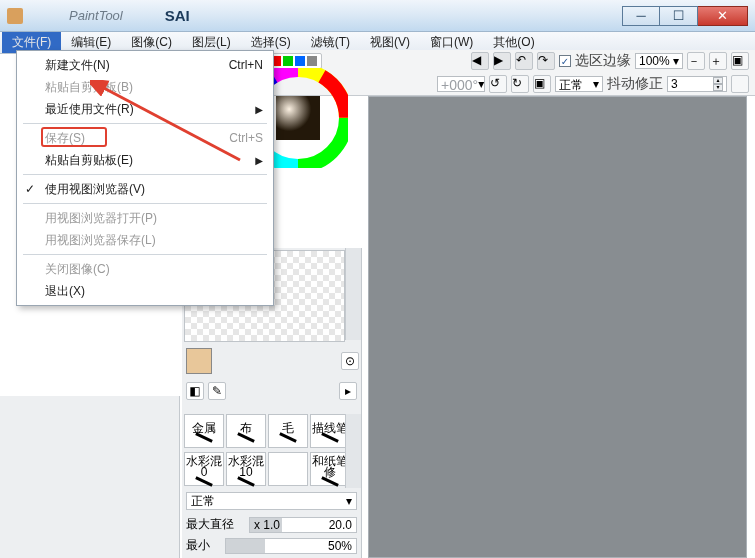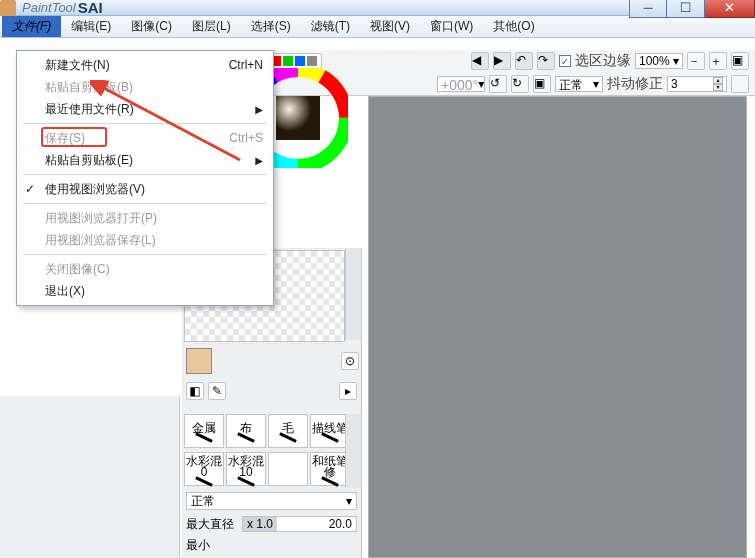--- a/index.html
+++ b/index.html
@@ -1,31 +1,31 @@
 <!DOCTYPE html>
 <html><head>
 <meta charset="utf-8">
 <style>
 * { margin: 0; padding: 0; box-sizing: border-box; font-family: "Microsoft YaHei", "SimSun", sans-serif; font-size: 12px; }
 body { width: 755px; height: 558px; background: #fff; overflow: hidden; position: relative; }
 
 
-.titlebar { height: 16px; background: linear-gradient(to bottom, #f0f5fb 0%, #dae8f5 50%, #c1d9ef 100%); display: flex; align-items: center; padding: 0 0; border-bottom: 1px solid #9fb6cc; }
+.titlebar { height: 32px; background: linear-gradient(to bottom, #f0f5fb 0%, #dae8f5 50%, #c1d9ef 100%); display: flex; align-items: center; padding: 0 7px; border-bottom: 1px solid #9fb6cc; gap: 40px; }
 .titlebar .icon { width: 16px; height: 16px; background: #d9a05d; border-radius: 2px; margin-right: 6px; }
 .titlebar .title-grey { color: #6d7b88; font-style: italic; font-size: 13px; }
 .titlebar .title-sai { color: #1b3a5a; font-weight: bold; font-size: 15px; margin-left: 2px; }
 .win-controls { margin-left: auto; display: flex; }
 .win-btn { width: 38px; height: 20px; border: 1px solid #5a7a99; background: linear-gradient(to bottom,#eaf2fa,#cfe0f0); display:flex; align-items:center; justify-content:center; color:#2a4a66; font-size:13px; }
 .win-btn.close { width: 50px; background: linear-gradient(to bottom,#e67a72,#c83a2e); color:#fff; border-color:#8d2a20; }
 .win-btn + .win-btn { border-left: none; }
 
 
 .menubar { height: 22px; background: linear-gradient(to bottom,#f7f9fc,#e6ecf3); border-bottom: 1px solid #b7c3cf; display:flex; align-items:stretch; padding:0 2px; }
 .menu-item { padding: 0 10px; display:flex; align-items:center; color:#222; cursor:default; }
-.menu-item.active { background:#316ac5; color:#000000;font-style:italic; }
+.menu-item.active { background:#316ac5; color:#e5e5e5; }
 
 
 .dropdown { position:absolute; left:16px; top:50px; width:258px; background:#fff; border:1px solid #9aa6b2; box-shadow: 3px 3px 6px rgba(0,0,0,0.25); z-index: 50; padding: 3px 0; }
 .dd-row { display:flex; align-items:center; height:22px; padding: 0 10px 0 28px; position:relative; color:#222; }
 .dd-row.disabled { color:#9a9a9a; }
 .dd-row .shortcut { margin-left:auto; }
 .dd-row .sub-arrow { margin-left:auto; font-size:10px; }
 .dd-row .check { position:absolute; left:8px; }
 .dd-sep { height:1px; background:#d0d6dc; margin:3px 6px; }
 .dd-highlight { position:absolute; left:24px; top:76px; width:66px; height:20px; border:2px solid #e04030; border-radius:3px; pointer-events:none; }
@@ -57,21 +57,21 @@
 
 
 .mid-col { position:absolute; left:182px; top:248px; width:180px; bottom:0; background:#edeff1; border-right:1px solid #c4c9ce; display:flex; flex-direction:column; }
 .pattern-area { height:92px; background: repeating-conic-gradient(#e6e6e6 0 25%, #fff 0 50%) 0 0/12px 12px; border:1px solid #bfc4c9; margin:2px 16px 2px 2px; }
 .fg-swatch { width:26px; height:26px; background:#e8c79a; border:1px solid #888; margin:4px; display:inline-block; }
 .small-ic { width:18px; height:18px; border:1px solid #bfc4c9; background:#fff; display:inline-flex; align-items:center; justify-content:center; margin:2px; border-radius:2px; }
 .tool-row { display:flex; padding:2px; gap:2px; }
 .tool-cell { width:40px; height:34px; border:1px solid #bfc4c9; background:#fff; display:flex; flex-direction:column; align-items:center; justify-content:center; font-size:10px; line-height:11px; text-align:center; }
 .tool-cell .stroke { width:18px; height:3px; background:#000; margin-top:2px; transform: rotate(25deg); }
 .blend-box { margin:4px; height:18px; border:1px solid #bfc4c9; background:#fff; display:flex; align-items:center; padding:0 4px; font-size:11px; }
-.param-row { display:flex; padding:2px 4px; font-size:11px; gap:8px; }
+.param-row { display:flex; align-items:center; padding:2px 4px; font-size:11px; gap:15px; }
 .param-row .param-box { flex:1; height:16px; border:1px solid #bfc4c9; background:linear-gradient(to right,#cfd3d7 0%,#cfd3d7 30%,#fff 30%); display:flex; align-items:center; justify-content:space-between; padding:0 4px; }
 
 
 .vscroll { position:absolute; right:0; width:16px; background:#e3e6e9; border-left:1px solid #c4c9ce; }
 </style>
 </head>
 <body>
 
 <div class="titlebar">
   <div class="icon"></div>
@@ -227,20 +227,24 @@
   </div>
   <div class="param-row">
     <span>最大直径</span>
     <div class="param-box">
       <span>x 1.0</span>
       <span>20.0</span>
     </div>
   </div>
   <div class="param-row">
     <span>最小</span>
+    <div class="param-box">
+      <span></span>
+      <span>50%</span>
+    </div>
   </div>
 </div>
 
 <div class="left-col"></div>
 
 <div class="dropdown">
   <div class="dd-row">
       <span>新建文件(N)</span>
       <span class="shortcut">Ctrl+N</span>
     </div>

